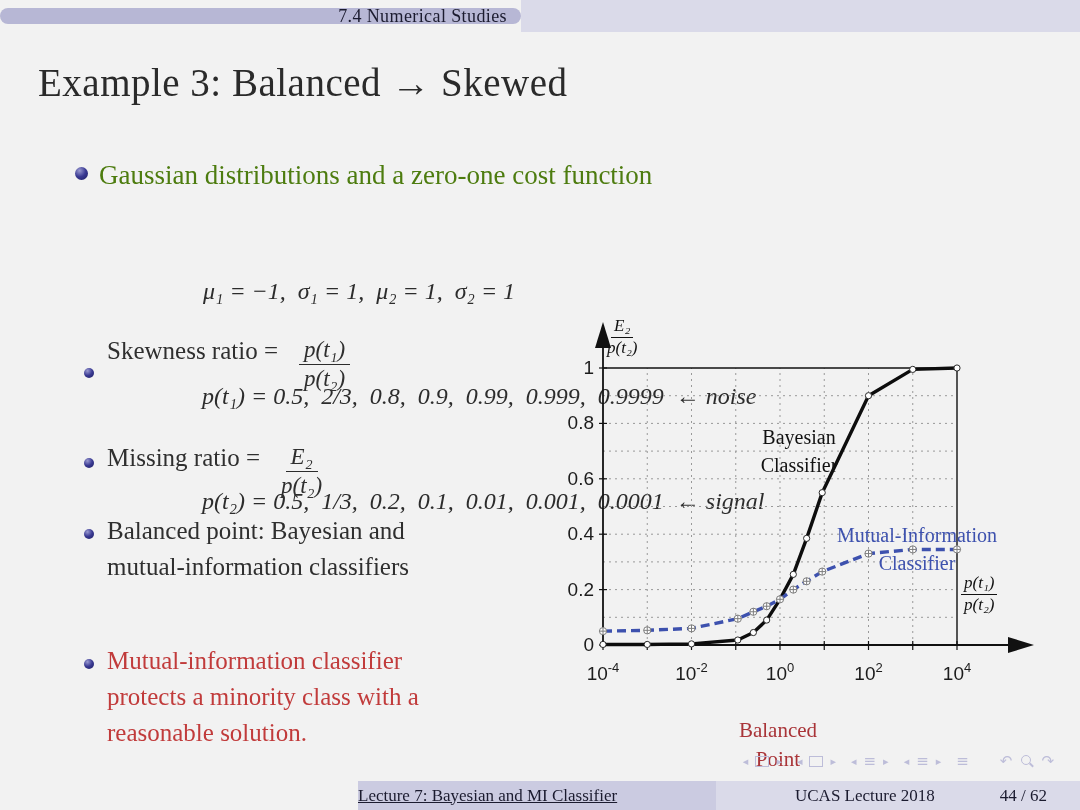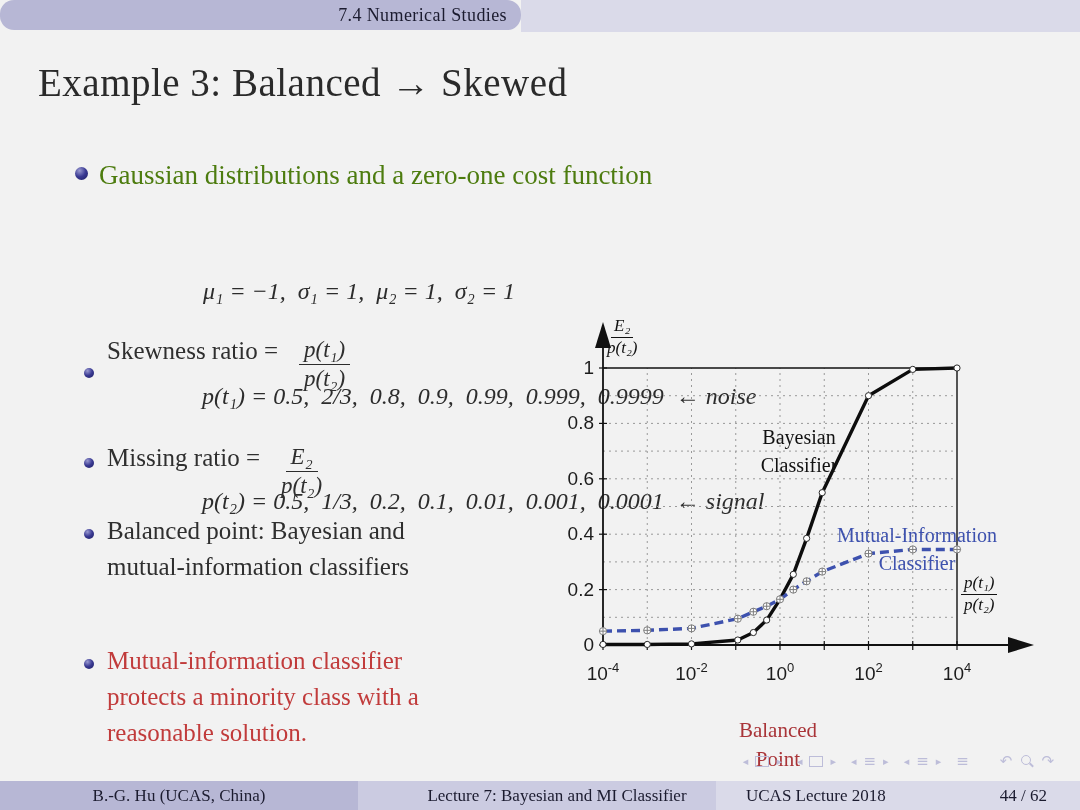--- a/index.html
+++ b/index.html
@@ -3,21 +3,21 @@
 <meta charset="utf-8">
 <style>
   html,body{margin:0;padding:0;background:#888;}
   .slide{
     position:relative;width:1080px;height:810px;overflow:hidden;
     background:var(--slide_bg,#f2f2f2);
     font-family:"Liberation Serif","DejaVu Serif",serif;
     color:#2f2f2f;
   }
   
-  .hdr-dark{position:absolute;left:0;top:0;width:521px;height:30px;
+  .hdr-dark{position:absolute;left:0;top:8px;width:521px;height:16px;
     background:var(--lavender_dark,#b7b7d5);
     display:flex;align-items:center;justify-content:flex-end;
     padding-right:14px;box-sizing:border-box;border-radius:14px;}
   .hdr-dark span{font-size:18px;color:#1b1b2f;letter-spacing:.4px;}
   .hdr-light{position:absolute;left:521px;top:0;right:0;height:32px;
     background:var(--lavender_light,#dadae9);}
   
   .title{position:absolute;left:30px;top:52px;margin:8px;font-weight:400;
     font-size:39px;color:#2a2a2a;letter-spacing:.5px;}
   
@@ -60,23 +60,23 @@
   .nav-row [data-name="find-icon"]{display:inline-block;position:relative;
     width:15px;height:15px;}
   .nav-row [data-name="find-icon"]::before{content:"";position:absolute;left:2px;top:1px;
     width:8px;height:8px;border:1.6px solid currentColor;border-radius:50%;}
   .nav-row [data-name="find-icon"]::after{content:"";position:absolute;left:10px;top:10px;
     width:5px;height:1.8px;background:currentColor;transform:rotate(45deg);}
   
   .ftr{position:absolute;left:0;bottom:0;width:1080px;height:29px;font-size:17px;color:#1b1b2f;}
   .ftr div{position:absolute;top:0;height:100%;display:flex;align-items:center;box-sizing:border-box;}
   .f1{left:0;width:358px;background:var(--lavender_dark,#b7b7d5);justify-content:center;}
-  .f2{left:358px;width:398px;background:var(--lavender_mid,#cbcbe1);justify-content:center;}
+  .f2{left:358px;width:398px;background:var(--lavender_mid,#cbcbe1);text-decoration:underline;}
   .f3{left:716px;width:364px;background:var(--lavender_light,#dadae9);
-    justify-content:space-between;padding:0 33px 0 30px;}
+    justify-content:space-between;padding:0 33px 0 79px;}
 </style>
 </head>
 <body>
 
 <div class="slide" data-name="presentation-slide">
 
   <div class="hdr-light" data-name="header-subsection-bar"></div>
   <div class="hdr-dark" data-name="header-section-bar">
     <span data-name="section-label">7.4 Numerical Studies</span>
   </div>
@@ -275,23 +275,20 @@
         <span data-name="presentation-icon">≡</span>
       </span>
       <span class="nav-group last" data-name="nav-icon-group">
         <span data-name="back-icon">↶</span>
         <span data-name="find-icon"></span>
         <span data-name="forward-icon">↷</span>
       </span>
     </div>
 
   <div class="ftr" data-name="footer-bar">
-    <div class="f1" data-name="footer-author-box">
-      <span data-name="footer-author">B.-G. Hu  (UCAS, China)</span>
-    </div>
     <div class="f2" data-name="footer-lecture-box">
       <span data-name="footer-lecture-title">Lecture 7: Bayesian and MI Classifier</span>
     </div>
     <div class="f3" data-name="footer-venue-box">
       <span data-name="footer-venue">UCAS Lecture 2018</span>
       <span data-name="footer-page-number">44 / 62</span>
     </div>
   </div>
 
 </div>

